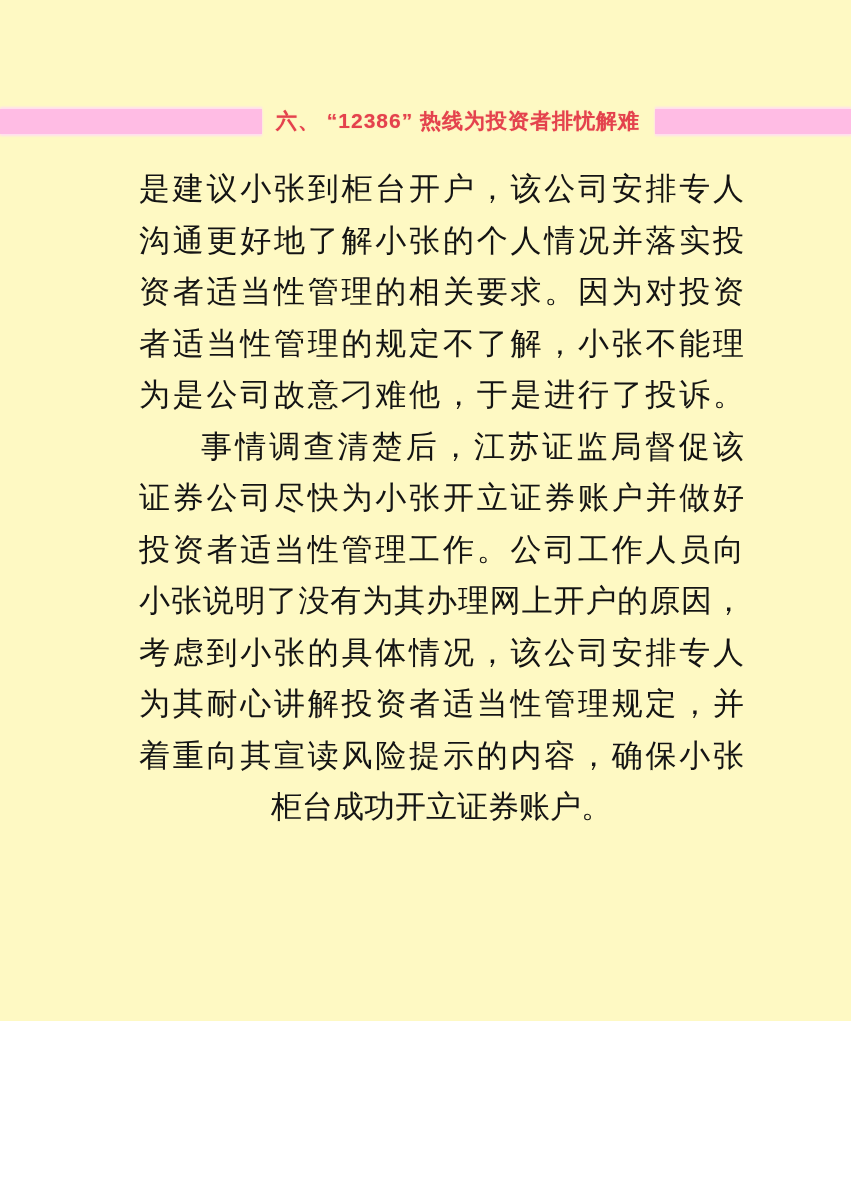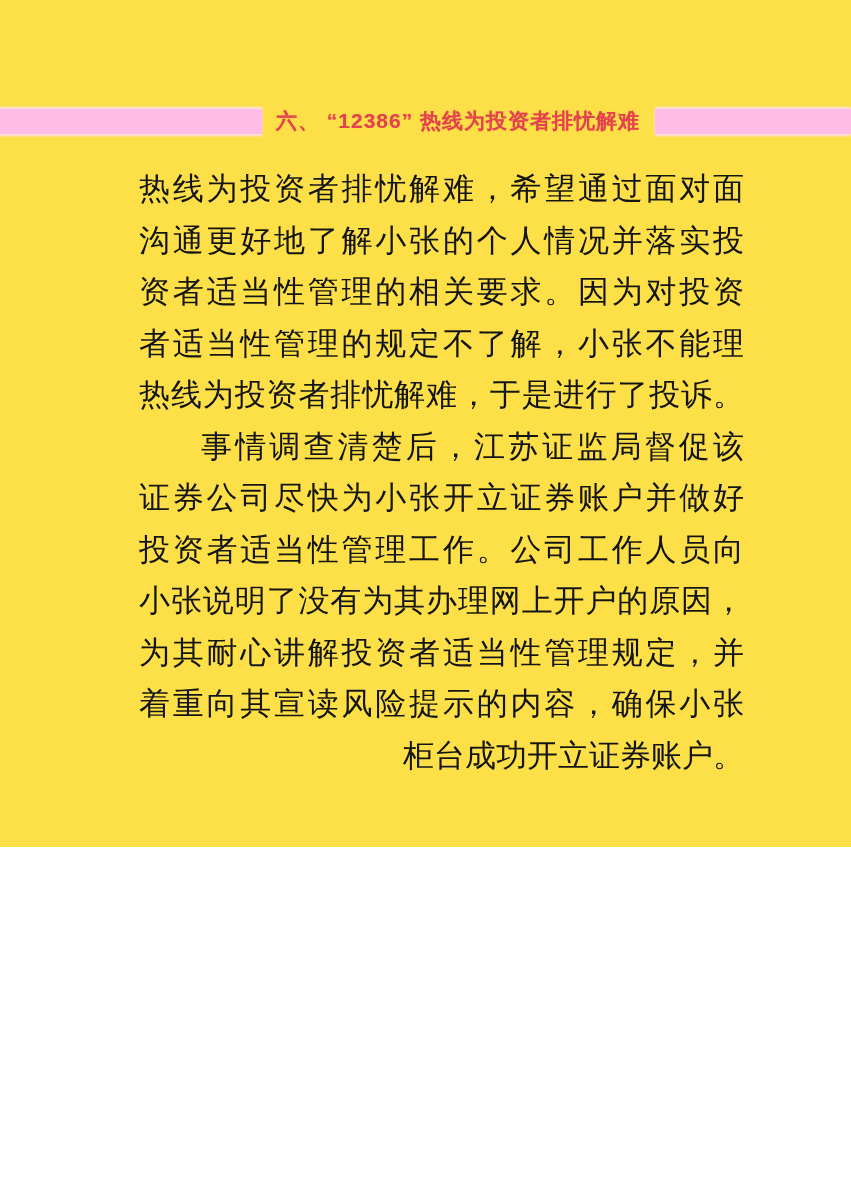--- a/index.html
+++ b/index.html
@@ -3,22 +3,22 @@
 <meta charset="utf-8">
 <style>
   html, body {
     margin: 0;
     padding: 0;
     background: #ffffff;
   }
   .page {
     position: relative;
     width: 851px;
-    height: 847px;
-    background: #fde047;
+    height: 1021px;
+    background: #fef9c3;
     overflow: hidden;
     font-family: "Liberation Serif", "DejaVu Serif", serif;
   }
 
   
   .banner {
     position: absolute;
     top: 108px;
     left: 0;
     width: 851px;
@@ -56,21 +56,21 @@
     top: 163px;
     left: 139px;
     width: 605px;
     font-size: 31px;
     line-height: 51.5px;
     color: #141414;
   }
   .body-text .line {
     height: 51.5px;
     white-space: nowrap;
-    text-align: right;
+    text-align: center;
   }
   .body-text .line.justify {
     white-space: normal;
     text-align: justify;
     text-align-last: justify;
   }
   .body-text .line.indent {
     padding-left: 62px;
   }
   .body-text .line.indent.justify {
@@ -95,29 +95,30 @@
 
 <div class="page">
 
   <div class="banner">
     <div class="banner-bar left" style="background: rgb(255, 188, 228);"></div>
     <div class="banner-title" style="color: rgb(228, 66, 77);">六、 “12386” 热线为投资者排忧解难</div>
     <div class="banner-bar right" style="background: rgb(255, 188, 228);"></div>
   </div>
 
   <div class="body-text" style="color: rgb(20, 20, 20);">
-      <div class="line justify">热线为投资者排忧解难，希望通过面对面</div>
+      <div class="line justify">是建议小张到柜台开户，该公司安排专人</div>
       <div class="line justify">沟通更好地了解小张的个人情况并落实投</div>
       <div class="line justify">资者适当性管理的相关要求。因为对投资</div>
       <div class="line justify">者适当性管理的规定不了解，小张不能理</div>
-      <div class="line justify">热线为投资者排忧解难，于是进行了投诉。</div>
+      <div class="line justify">为是公司故意刁难他，于是进行了投诉。</div>
       <div class="line justify indent">事情调查清楚后，江苏证监局督促该</div>
       <div class="line justify">证券公司尽快为小张开立证券账户并做好</div>
       <div class="line justify">投资者适当性管理工作。公司工作人员向</div>
       <div class="line justify">小张说明了没有为其办理网上开户的原因，</div>
+      <div class="line justify">考虑到小张的具体情况，该公司安排专人</div>
       <div class="line justify">为其耐心讲解投资者适当性管理规定，并</div>
       <div class="line justify">着重向其宣读风险提示的内容，确保小张</div>
       <div class="line">柜台成功开立证券账户。</div>
     </div>
 
   <div class="page-number">– 35 –</div>
 
 </div>
 
 </body></html>

